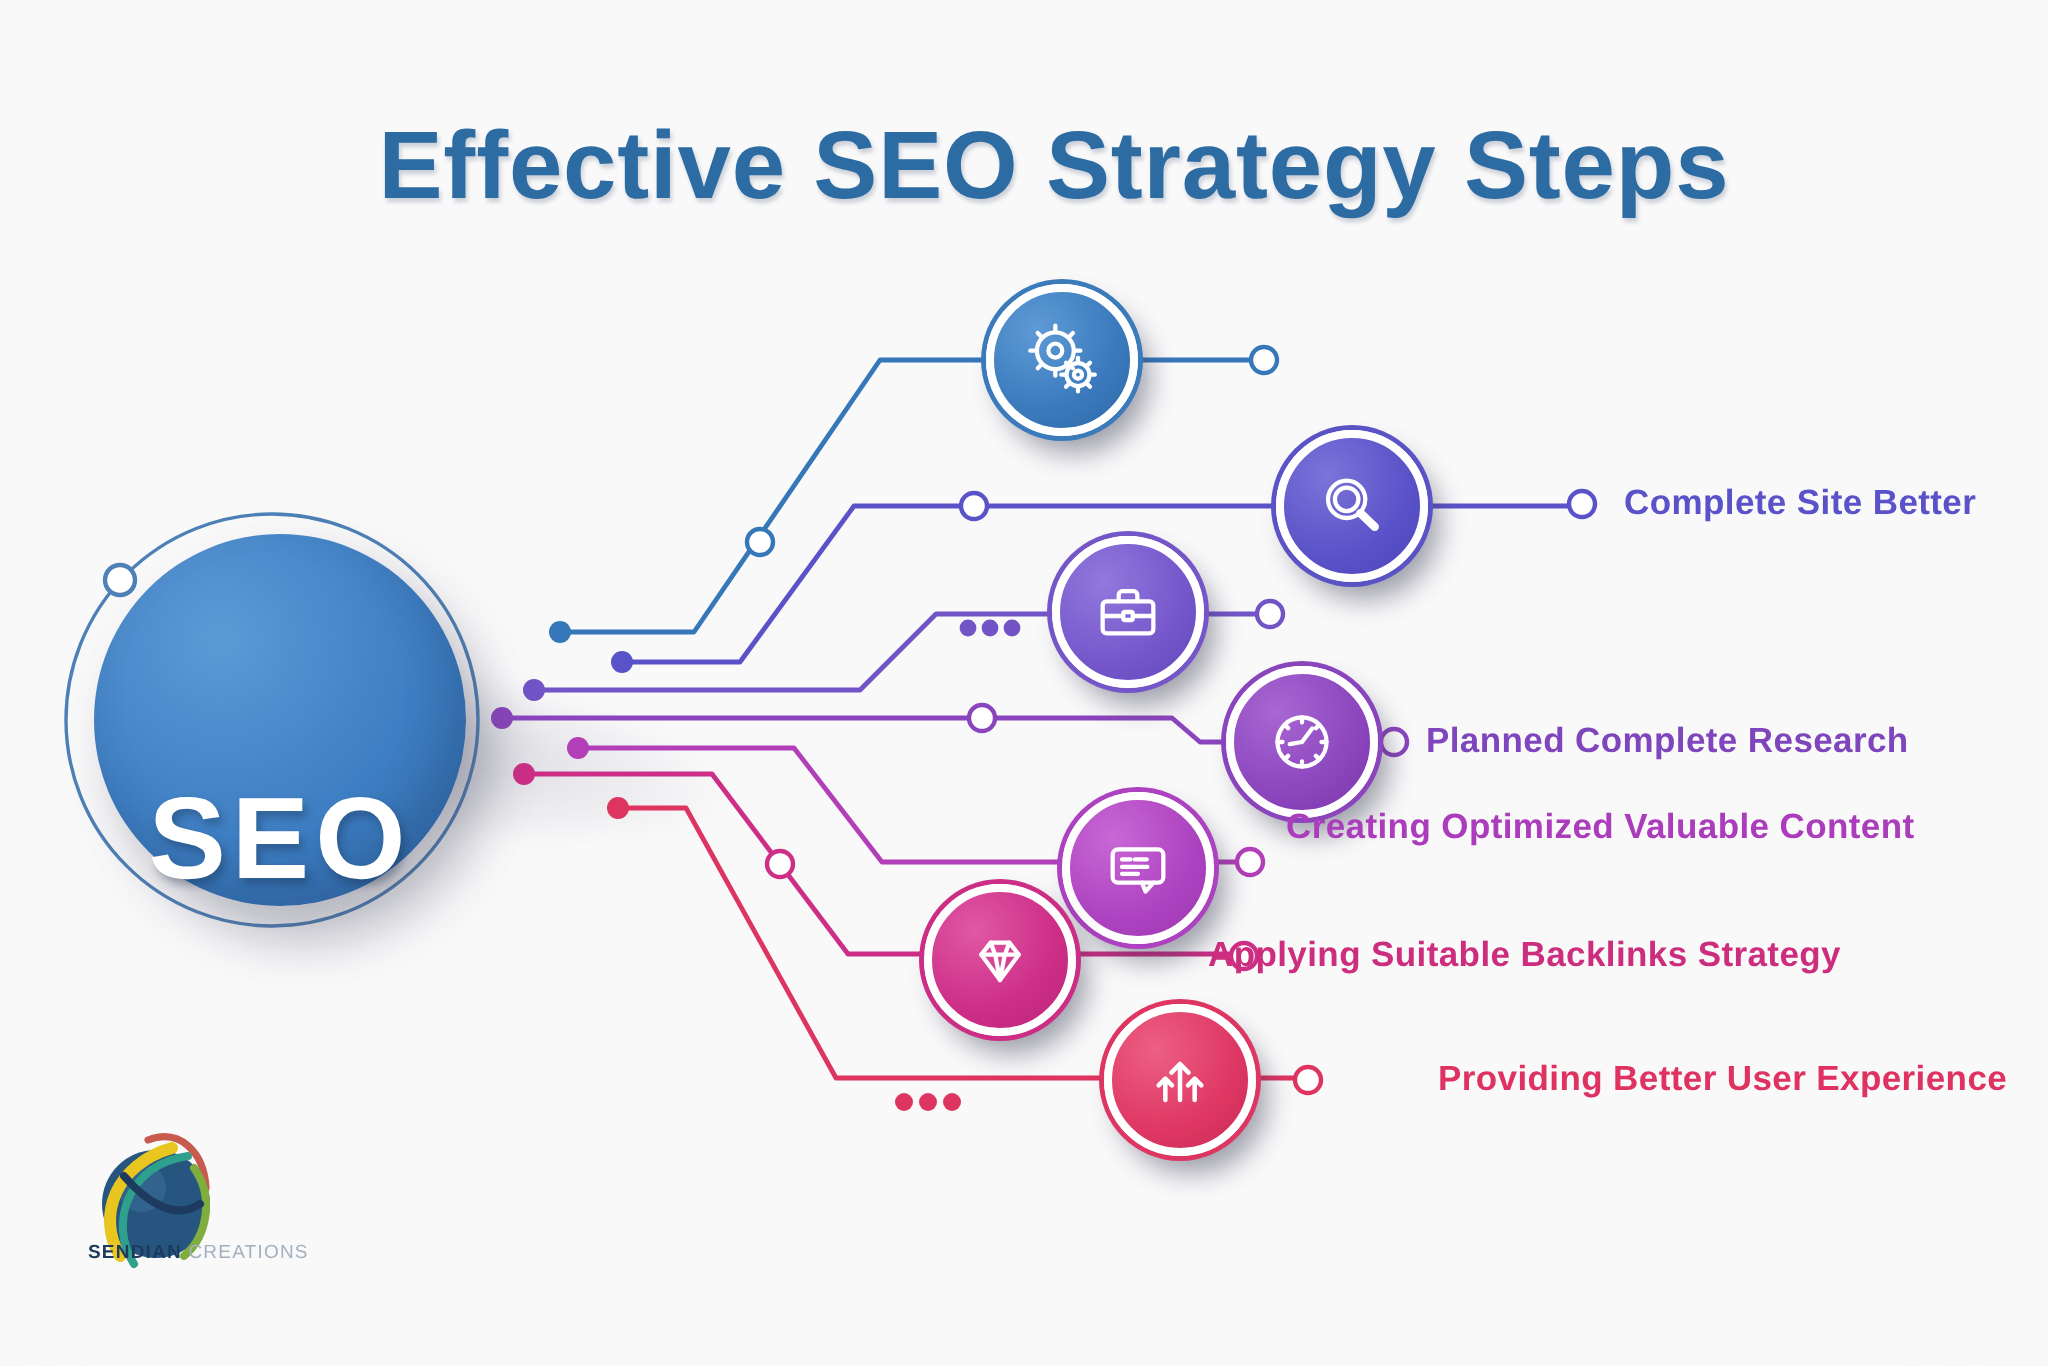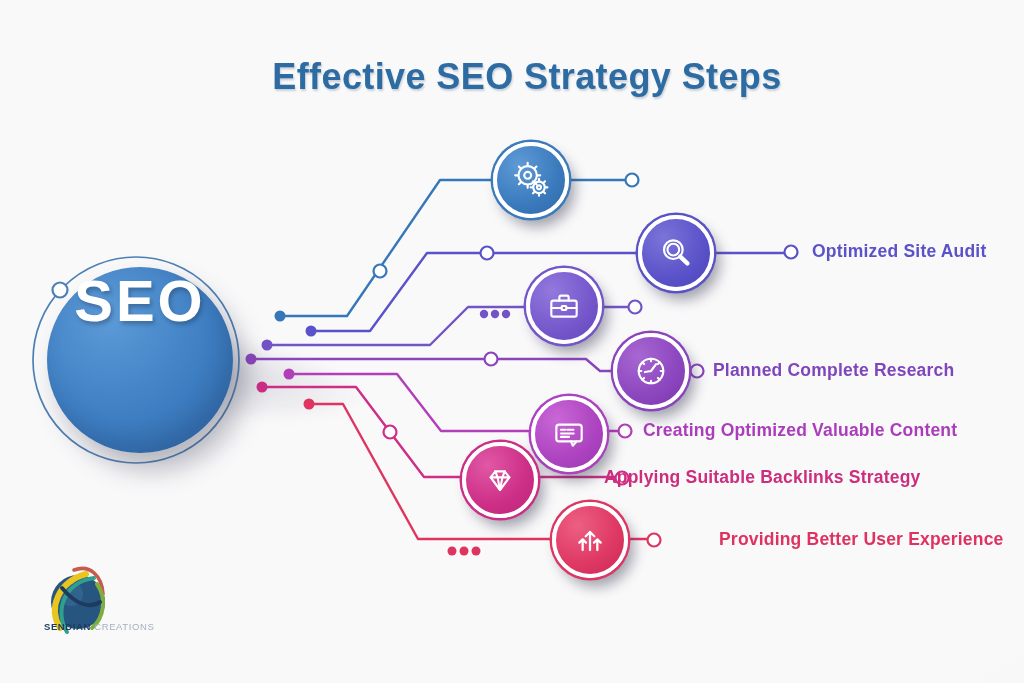--- a/index.html
+++ b/index.html
@@ -4,34 +4,34 @@
 <style>
   html,body{margin:0;padding:0;background:#e9e9ec;}
   .stage{
     position:relative;width:1024px;height:683px;overflow:hidden;
     background:radial-gradient(130% 130% at 48% 42%, #f9f9fa 55%, #ededf0 100%);
     font-family:"Liberation Sans", sans-serif;
   }
   .title{
     position:absolute;top:56px;left:0;width:100%;text-align:center;
     padding-left:30px;box-sizing:border-box;
-    font-size:36px;font-weight:bold;color:#2d6ba3;letter-spacing:.4px;
+    font-size:48px;font-weight:bold;color:#2d6ba3;letter-spacing:.4px;
     text-shadow:1px 2px 2px rgba(40,60,90,.22);
   }
   svg.layer{position:absolute;left:0;top:0;z-index:2;}
   .wedge{
     position:absolute;left:160px;top:338px;width:210px;height:90px;z-index:1;
     background:radial-gradient(ellipse at 5% 50%, rgba(105,105,130,.30), rgba(105,105,130,0) 70%);
     transform:rotate(9deg);filter:blur(5px);
   }
   .seo-disc{
     position:absolute;left:47px;top:267px;width:186px;height:186px;border-radius:50%;z-index:3;
     background:radial-gradient(circle at 34% 28%, #5c9ad7 0%, #3e7ec2 55%, #2e68a9 100%);
     box-shadow:12px 16px 26px rgba(70,70,95,.38), inset -8px -12px 22px rgba(20,40,70,.18);
-    display:flex;align-items:flex-start;justify-content:center;
+    display:flex;align-items:flex-end;justify-content:center;
   }
   .seo-text{
     font-size:58px;font-weight:bold;color:#ffffff;letter-spacing:3px;
     text-shadow:2px 3px 4px rgba(20,40,70,.35);
   }
   .step-circle{
     position:absolute;width:68px;height:68px;border-radius:50%;border:4px solid #fff;
     display:flex;align-items:center;justify-content:center;z-index:3;
   }
   .step-circle svg{display:block;}
@@ -168,23 +168,23 @@
   </div>
 
   <div class="step-circle c7" style="left:552px;top:502px;">
     <svg width="40" height="40" viewBox="0 0 30 30" fill="none" stroke="#ffffff" stroke-width="1.7" stroke-linecap="round" stroke-linejoin="round">
       <path d="M15,22.5 V9 M11.8,12.2 L15,9 L18.2,12.2"></path>
       <path d="M9.5,22.5 V14.5 M7,17 L9.5,14.5 L12,17"></path>
       <path d="M20.5,22.5 V14.5 M18,17 L20.5,14.5 L23,17"></path>
     </svg>
   </div>
 
-  <div class="step-label" style="left: 812px; top: 241px; color: rgb(90, 82, 200);">Optimized Site Audit</div>
+  <div class="step-label" style="left: 812px; top: 241px; color: rgb(90, 82, 200);">Complete Site Better</div>
   <div class="step-label" style="left: 713px; top: 360px; color: rgb(127, 69, 189);">Planned Complete Research</div>
-  <div class="step-label" style="left: 643px; top: 420px; color: rgb(171, 60, 188);">Creating Optimized Valuable Content</div>
+  <div class="step-label" style="left: 643px; top: 403px; color: rgb(171, 60, 188);">Creating Optimized Valuable Content</div>
   <div class="step-label" style="left: 604px; top: 467px; color: rgb(204, 45, 125);">Applying Suitable Backlinks  Strategy</div>
   <div class="step-label" style="left: 671px; top: 529px; color: rgb(223, 50, 96); margin-left: 48px;">Providing Better User Experience</div>
 
   <svg class="logo" width="80" height="84" viewBox="0 0 80 84">
     <circle cx="38" cy="46" r="27" fill="#26567f"></circle>
     <circle cx="31" cy="38" r="12" fill="#3a6f9b" opacity="0.55"></circle>
     <path d="M20,72 C 8,52 18,26 46,18" fill="none" stroke="#e9c61f" stroke-width="6" stroke-linecap="round"></path>
     <path d="M27,76 C 14,56 24,26 54,22" fill="none" stroke="#2fa08c" stroke-width="4" stroke-linecap="round"></path>
     <path d="M34,14 C 50,8 62,20 63,38" fill="none" stroke="#c65b4e" stroke-width="3.6" stroke-linecap="round"></path>
     <path d="M52,72 C 64,62 67,42 57,28" fill="none" stroke="#7fae3f" stroke-width="4" stroke-linecap="round"></path>

